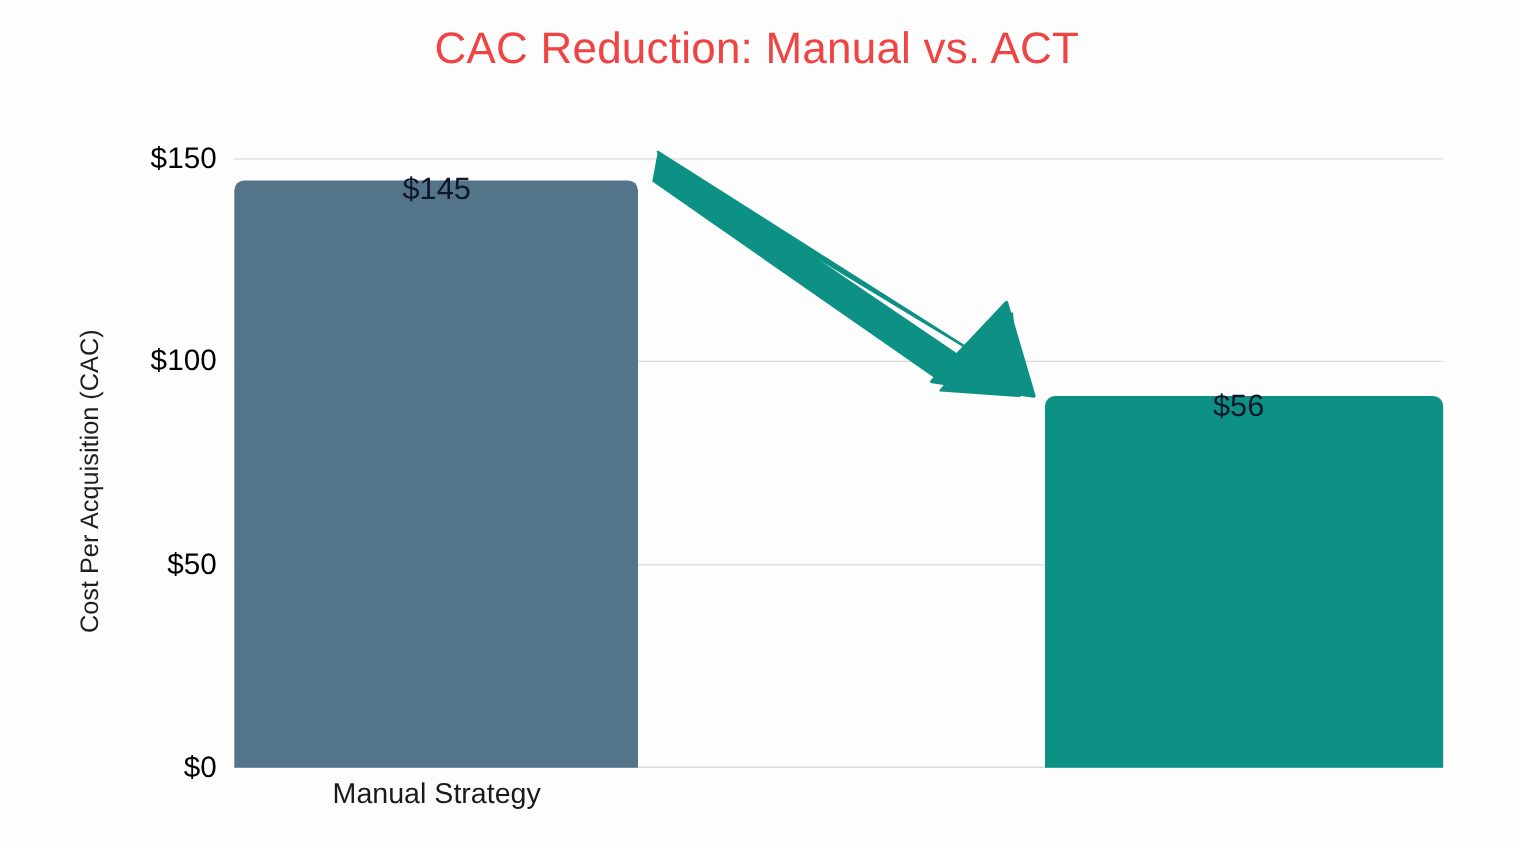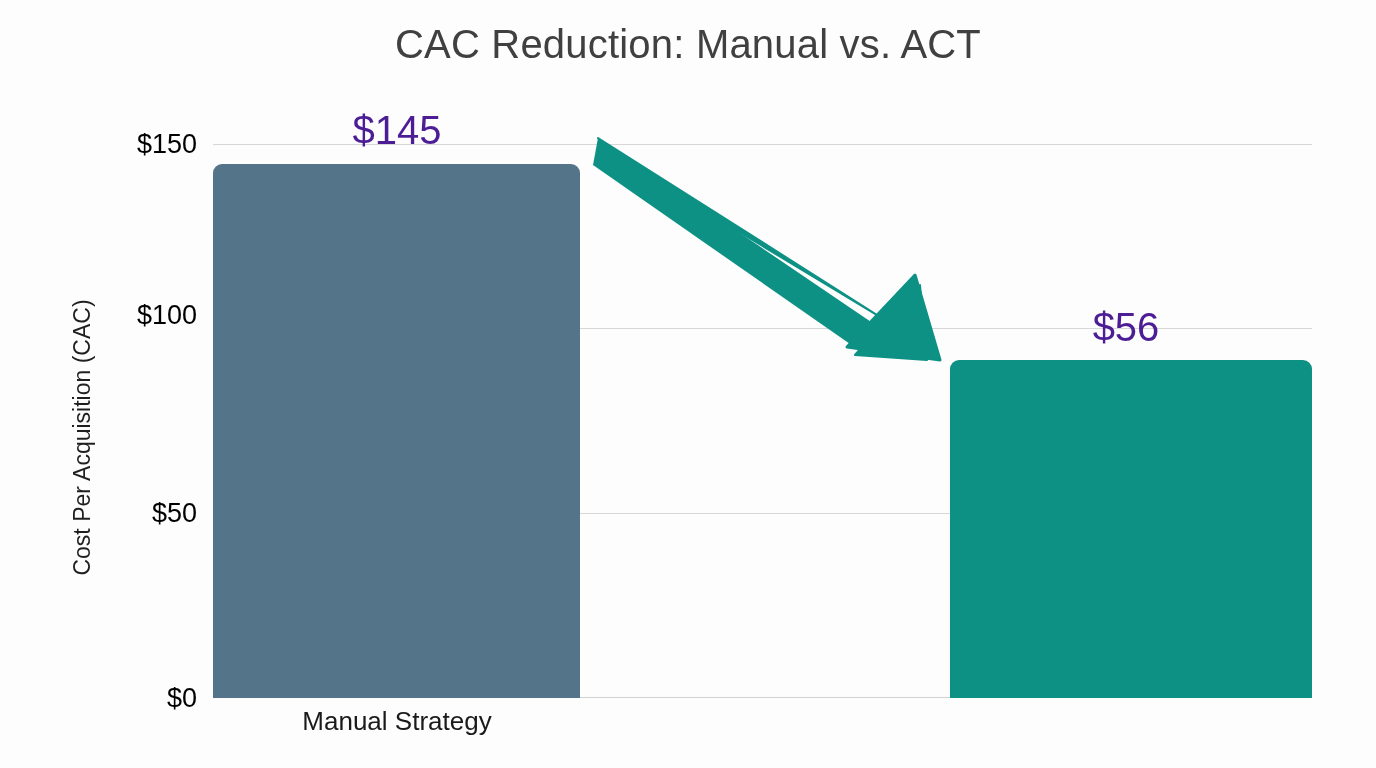--- a/index.html
+++ b/index.html
@@ -24,21 +24,21 @@
 
   
   #chart-title {
     position: absolute;
     left: 0;
     top: 22px;
     width: 1376px;
     text-align: center;
     font-size: 40px;
     font-weight: 400;
-    color: #404040;
+    color: #ef4444;
     letter-spacing: 0.2px;
     white-space: nowrap;
   }
 
   
   #y-axis-title {
     position: absolute;
     left: -198px;
     top: 424px;
     width: 560px;
@@ -92,24 +92,25 @@
   .bar-manual {
     background: #547489;
   }
   .bar-act {
     background: #0d9184;
   }
 
   .bar-value {
     position: absolute;
     text-align: center;
-    font-size: 40px;
-    color: #4c1d95;
+    font-size: 28px;
+    color: #0f172a;
     white-space: nowrap;
     transform: translateX(-50%);
+    margin-top: 48px;
   }
 
   .cat-label {
     position: absolute;
     text-align: center;
     font-size: 26px;
     color: #1a1a1a;
     white-space: nowrap;
     transform: translateX(-50%);
   }
@@ -138,21 +139,21 @@
 </head>
 <body>
 
 <div id="chart-root">
 
   <div id="chart-title">CAC Reduction: Manual vs. ACT</div>
 
   <div id="y-axis-title">Cost Per Acquisition (CAC)</div>
 
   <div class="y-tick" style="top:144px;">$150</div>
-  <div class="y-tick" style="top:315px;">$100</div>
+  <div class="y-tick" style="top:328px;">$100</div>
   <div class="y-tick" style="top:513px;">$50</div>
   <div class="y-tick" style="top:698px;">$0</div>
 
   <div id="plot-area">
 
     <div class="gridline" style="top:0px;"></div>
     <div class="gridline" style="top:184px;"></div>
     <div class="gridline" style="top:369px;"></div>
     <div class="gridline baseline" style="top:553px;"></div>
 

